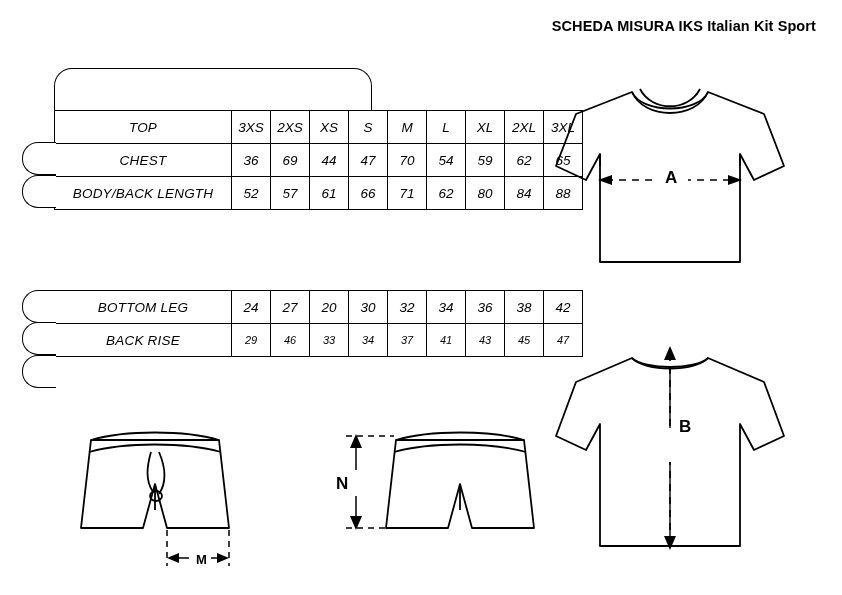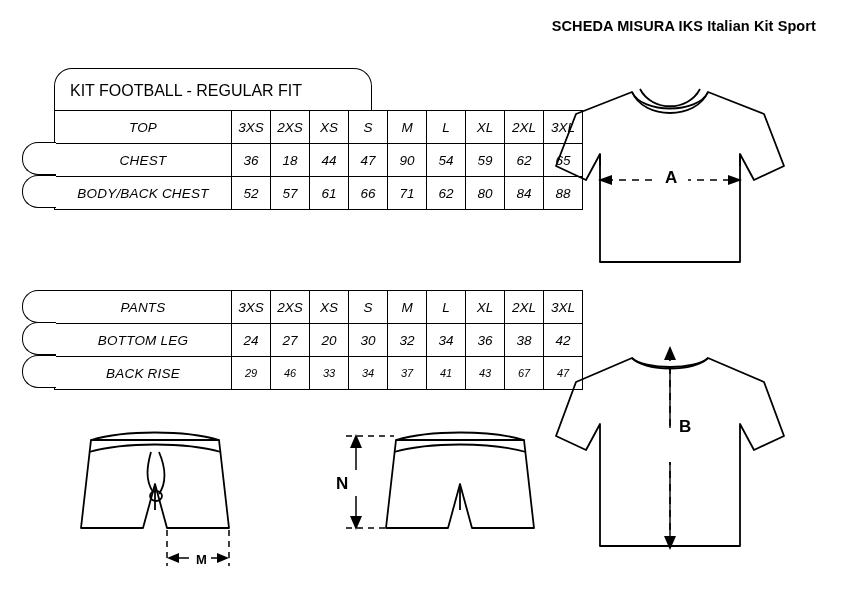--- a/index.html
+++ b/index.html
@@ -134,21 +134,20 @@
 </style>
 </head>
 <body>
 
 <div id="page">
 
   <div class="header-title">SCHEDA MISURA IKS Italian Kit Sport</div>
 
   <div class="banner" style="left:54px; top:68px; width:318px; height:42px;"></div>
   <div class="banner-mask" style="left:56px; top:107px; width:314px; height:6px;"></div>
-  <div class="banner-text" style="left:70px; top:82px;">KIT FOOTBALL - REGULAR FIT</div>
 
   <div class="table-block" style="left:22px; top:110px;">
     <table class="size-table">
       <tbody>
           <tr>
         <td class="corner-cell"></td>
         <td class="title-cell">TOP</td>
         <td class="size-cell">3XS</td>
         <td class="size-cell">2XS</td>
         <td class="size-cell">XS</td>
@@ -158,67 +157,54 @@
         <td class="size-cell">XL</td>
         <td class="size-cell">2XL</td>
         <td class="size-cell">3XL</td>
       </tr>
       <tr>
         <td class="letter-cell">
           <div class="ell">A</div>
         </td>
         <td class="label-cell">CHEST</td>
         <td class="val-cell">36</td>
-        <td class="val-cell">18</td>
+        <td class="val-cell">69</td>
         <td class="val-cell">44</td>
         <td class="val-cell">47</td>
-        <td class="val-cell">90</td>
+        <td class="val-cell">70</td>
         <td class="val-cell">54</td>
         <td class="val-cell">59</td>
         <td class="val-cell">62</td>
         <td class="val-cell">65</td>
       </tr>
       <tr>
         <td class="letter-cell">
           <div class="ell">B</div>
         </td>
-        <td class="label-cell">BODY/BACK CHEST</td>
+        <td class="label-cell">BODY/BACK LENGTH</td>
         <td class="val-cell">52</td>
         <td class="val-cell">57</td>
         <td class="val-cell">61</td>
         <td class="val-cell">66</td>
         <td class="val-cell">71</td>
         <td class="val-cell">62</td>
         <td class="val-cell">80</td>
         <td class="val-cell">84</td>
         <td class="val-cell">88</td>
       </tr>
     </tbody>
       </table>
   </div>
 
   <div class="round-cap" style="left:22px; top:142px; width:34px; height:33px;"></div>
   <div class="round-cap" style="left:22px; top:175px; width:34px; height:33px;"></div>
 
   <div class="table-block" style="left:22px; top:290px;">
     <table class="size-table">
       <tbody>
-          <tr>
-        <td class="corner-cell"></td>
-        <td class="title-cell">PANTS</td>
-        <td class="size-cell">3XS</td>
-        <td class="size-cell">2XS</td>
-        <td class="size-cell">XS</td>
-        <td class="size-cell">S</td>
-        <td class="size-cell">M</td>
-        <td class="size-cell">L</td>
-        <td class="size-cell">XL</td>
-        <td class="size-cell">2XL</td>
-        <td class="size-cell">3XL</td>
-      </tr>
       <tr>
         <td class="letter-cell">
           <div class="ell">M</div>
         </td>
         <td class="label-cell">BOTTOM LEG</td>
         <td class="val-cell">24</td>
         <td class="val-cell">27</td>
         <td class="val-cell">20</td>
         <td class="val-cell">30</td>
         <td class="val-cell">32</td>
@@ -232,21 +218,21 @@
           <div class="ell">N</div>
         </td>
         <td class="label-cell">BACK RISE</td>
         <td class="val-cell small">29</td>
         <td class="val-cell small">46</td>
         <td class="val-cell small">33</td>
         <td class="val-cell small">34</td>
         <td class="val-cell small">37</td>
         <td class="val-cell small">41</td>
         <td class="val-cell small">43</td>
-        <td class="val-cell small">67</td>
+        <td class="val-cell small">45</td>
         <td class="val-cell small">47</td>
       </tr>
     </tbody>
       </table>
   </div>
 
   <div class="round-cap" style="left:22px; top:290px; width:34px; height:33px; border-radius:16px 0 0 16px; border-right:none;"></div>
   <div class="round-cap" style="left:22px; top:322px; width:34px; height:33px;"></div>
   <div class="round-cap" style="left:22px; top:355px; width:34px; height:33px;"></div>
 

